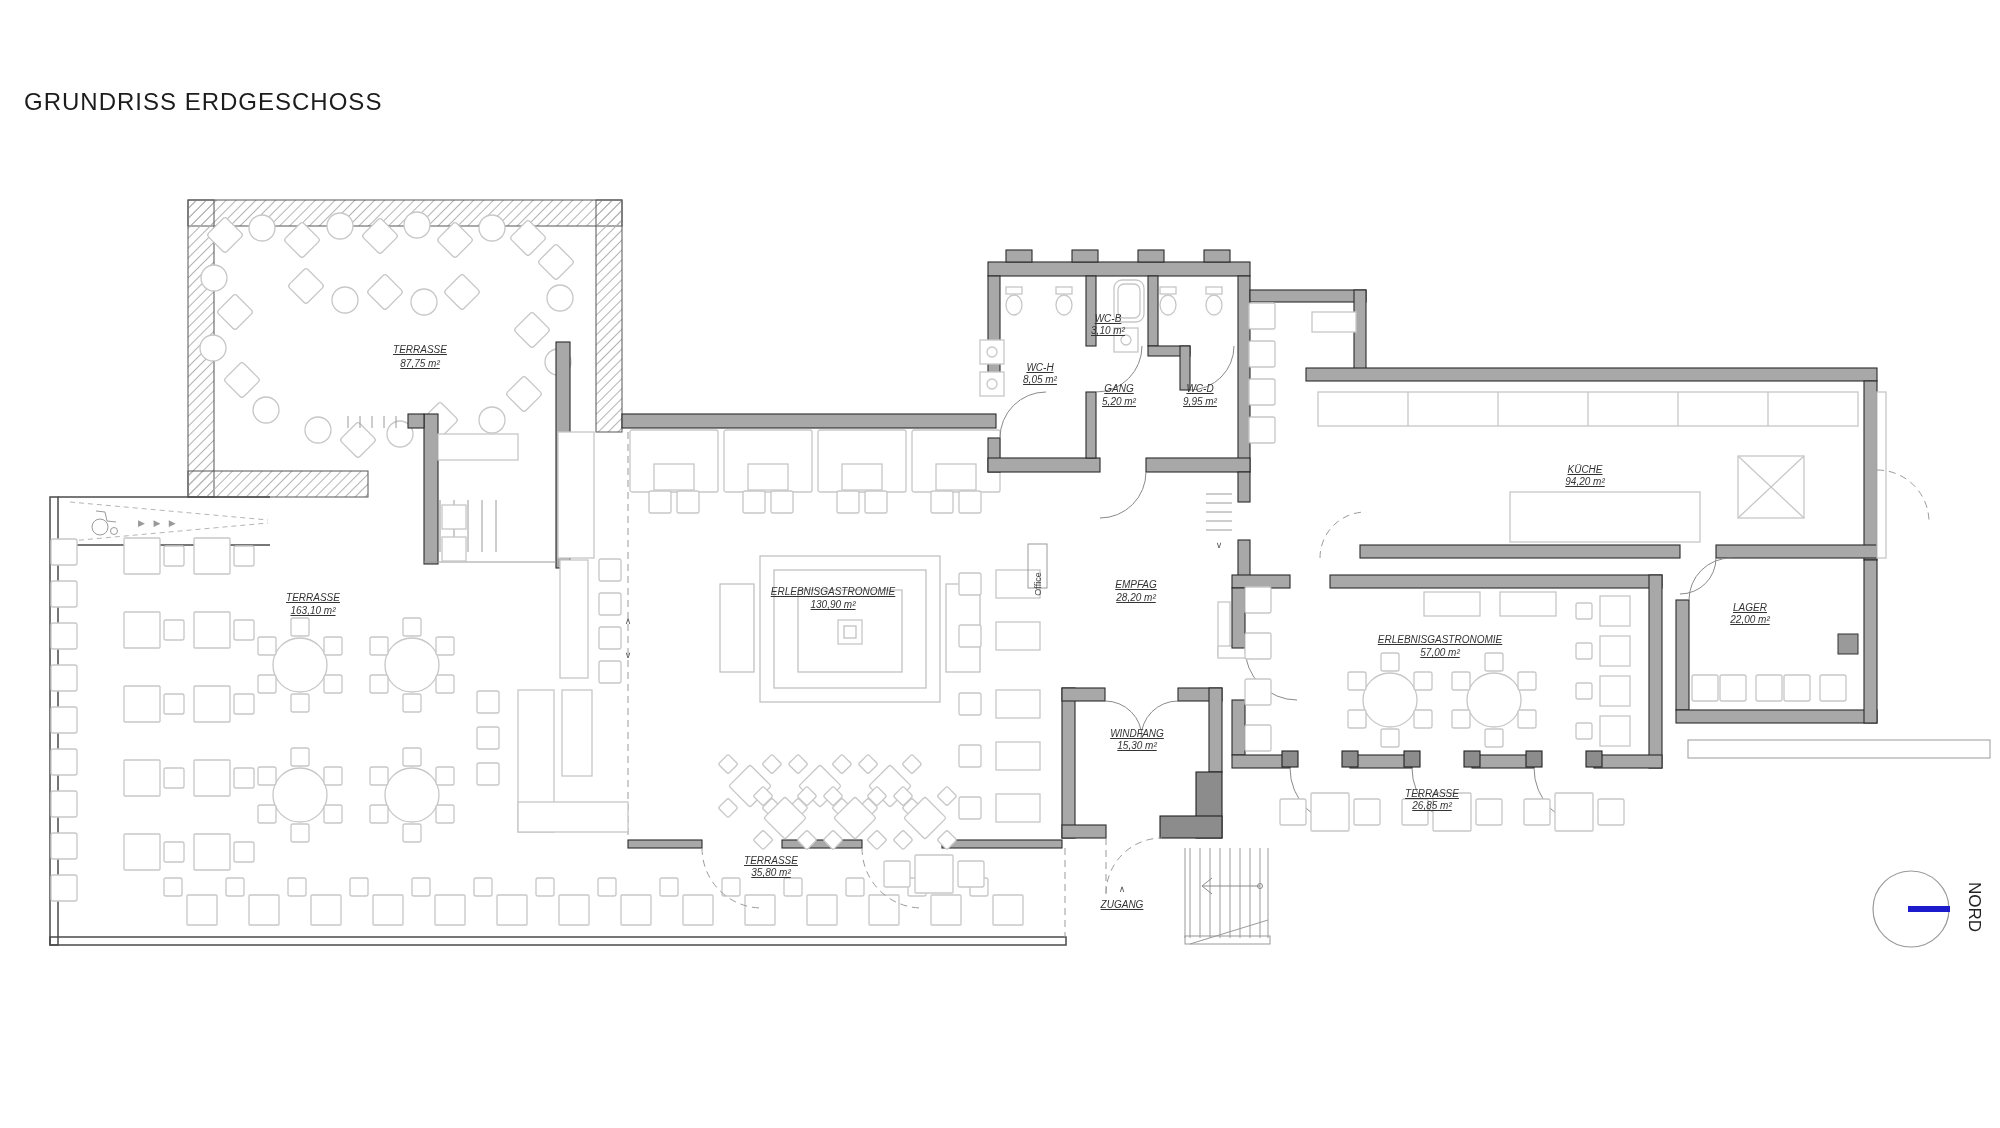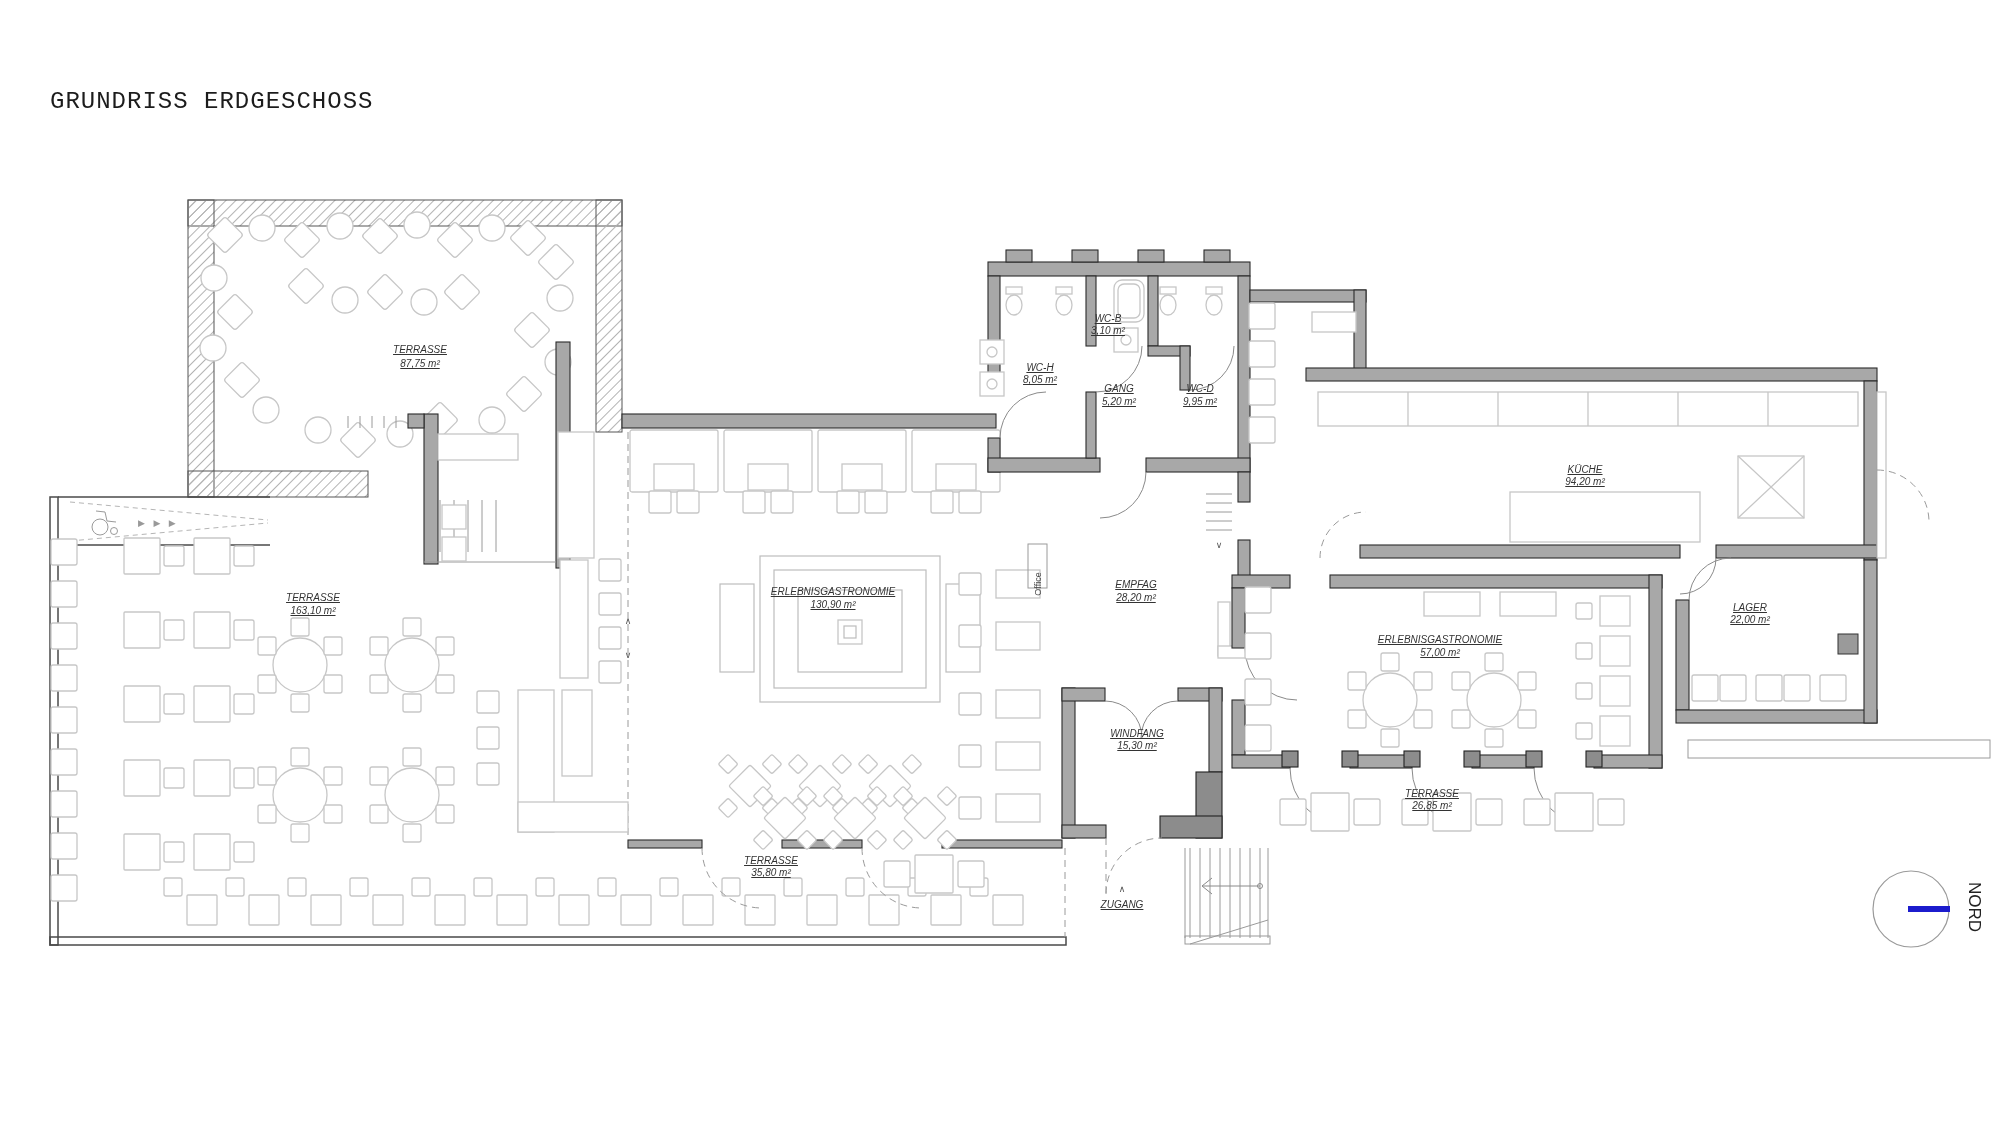--- a/index.html
+++ b/index.html
@@ -1,18 +1,18 @@
 <!DOCTYPE html>
 <html><head>
 <meta charset="utf-8">
 <style>
   html,body { margin:0; padding:0; background:#ffffff; }
   .canvas { position:relative; width:2000px; height:1128px; background:#ffffff; overflow:hidden;
             font-family:"Liberation Sans", sans-serif; }
-  .title  { position:absolute; left:50px; top:88px; font-size:24px; letter-spacing:1px; color:#1c1c1c;font-family:Liberation Mono, monospace; }
+  .title  { position:absolute; left:24px; top:88px; font-size:24px; letter-spacing:1px; color:#1c1c1c; }
   svg.plan { position:absolute; left:0; top:0; }
 
   
   .wall  { fill:#a8a8a8; stroke:#2b2b2b; stroke-width:1.1; }
   .walld { fill:#8c8c8c; stroke:#222222; stroke-width:1.1; }
   .hband { fill:url(#hatch); stroke:#555555; stroke-width:1; }
   .furn  { fill:#ffffff; stroke:#c7c7c7; stroke-width:1.3; }
   .furn2 { fill:none;    stroke:#bdbdbd; stroke-width:1.2; }
   .thin  { fill:none; stroke:#4a4a4a; stroke-width:1.5; }
   .thin2 { fill:none; stroke:#9a9a9a; stroke-width:1; }

